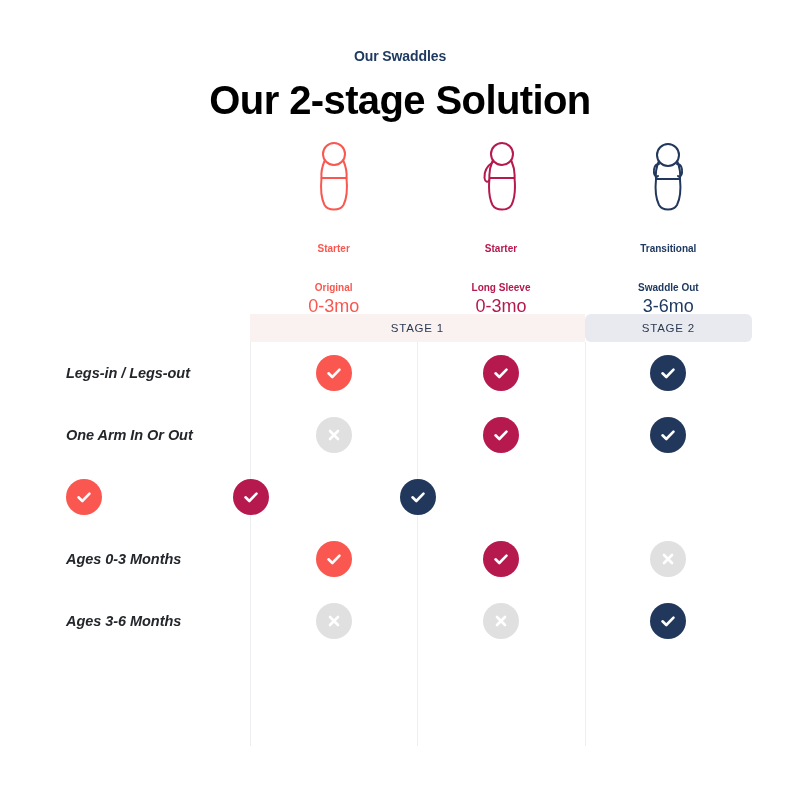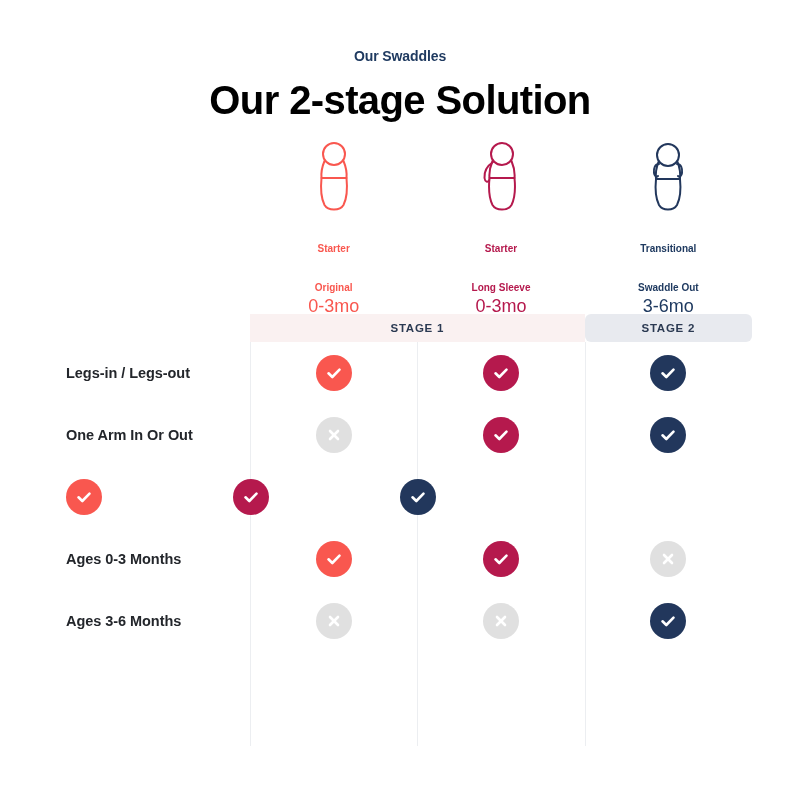--- a/index.html
+++ b/index.html
@@ -81,21 +81,21 @@
     top: 314px;
     width: 502px;
     height: 28px;
     display: flex;
   }
   .stage-cell {
     display: flex;
     align-items: center;
     justify-content: center;
     font-size: 11.5px;
-    font-weight: bold;
+    font-weight: normal;
     letter-spacing: 0.75px;
     color: #2b3a52;
   }
   .stage-1 {
     flex: 0 0 334.67px;
     background: #faf1f1;
   }
   .stage-2 {
     flex: 0 0 167.33px;
     background: #e8eaef;
@@ -120,20 +120,21 @@
   .vline.v0 { left: 0px; }
   .vline.v1 { left: 167px; }
   .vline.v2 { left: 335px; }
 
   
   .rows {
     position: absolute;
     left: 0;
     top: 342px;
     width: 800px;
+    font-style: italic;
   }
   .row {
     position: relative;
     height: 62px;
     display: flex;
     align-items: center;
   }
   .row-label {
     width: 250px;
     padding-left: 66px;

